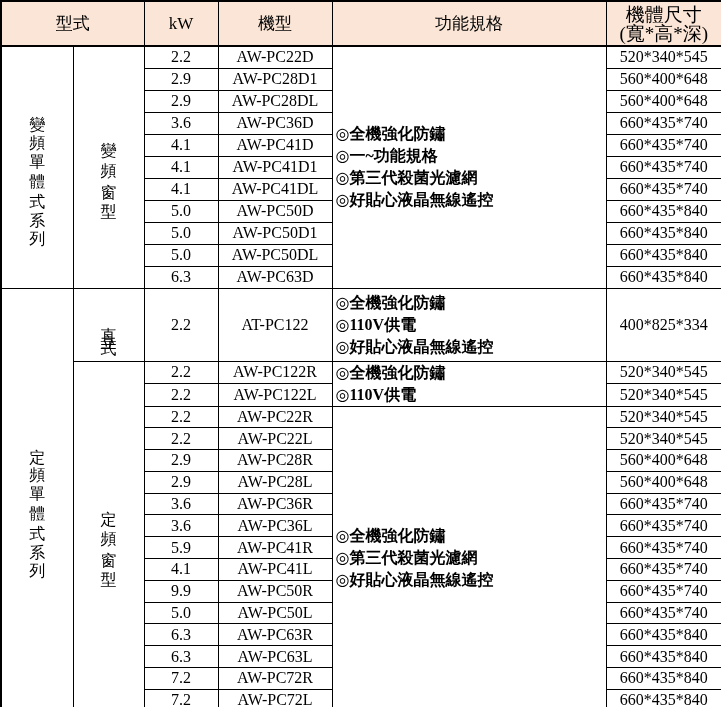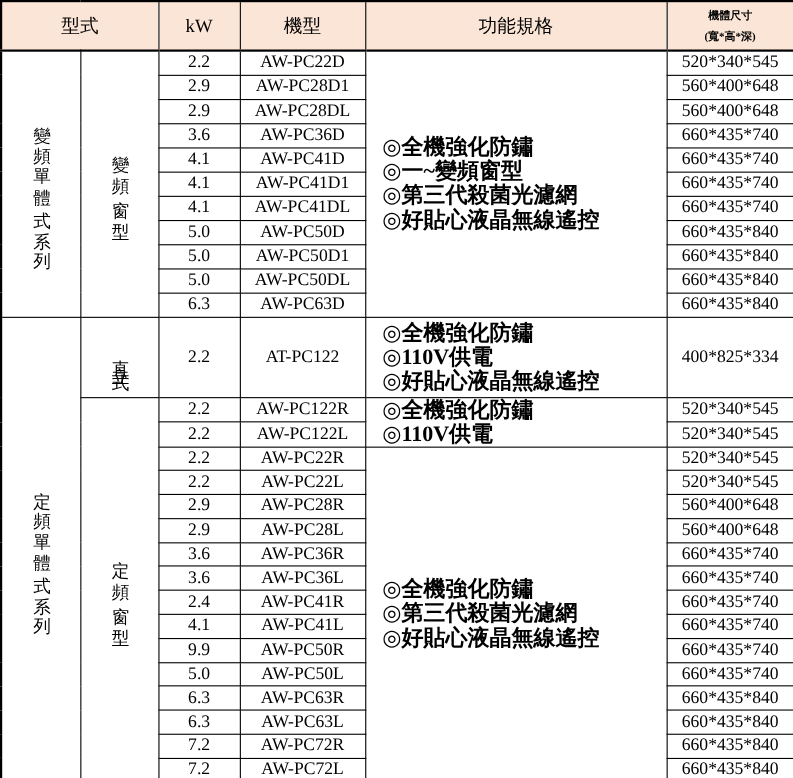--- a/index.html
+++ b/index.html
@@ -19,30 +19,30 @@
     overflow: hidden;
   }
   thead th {
     background: #FBE5D6;
     font-weight: normal;
     font-size: 17px;
     text-align: center;
     border-bottom: 2px solid #000;
     height: 43px;
   }
-  .hdr-two-line div { line-height: 19px; font-size: 10px; font-weight: bold; }
+  .hdr-two-line div { line-height: 19px; font-size: 19px; }
   tr.rh  { height: 22px; }
   tr.rm  { height: 73px; }
   tr.rb  { height: 21.8px; }
   td.c   { text-align: center; font-size: 16px; }
   td.specs {
     text-align: left;
-    padding-left: 15px;
+    padding-left: 3px;
     font-weight: bold;
-    font-size: 20px;
+    font-size: 16px;
   }
   td.specs div { line-height: 22px; white-space: nowrap; }
   td.vcell { text-align: center; }
   .vtext {
     display: inline-block;
     writing-mode: vertical-rl;
     text-orientation: upright;
     font-size: 16px;
     line-height: 1;
   }
@@ -76,21 +76,21 @@
   </thead>
   <tbody>
 
     <tr class="rh">
       <td class="vcell" rowspan="11"><span class="vtext series">變頻單體式系列</span></td>
       <td class="vcell" rowspan="11"><span class="vtext group">變頻窗型</span></td>
       <td class="c">2.2</td>
       <td class="c">AW-PC22D</td>
       <td class="specs" rowspan="11">
         <div>◎全機強化防鏽</div>
-        <div>◎一~變頻窗型</div>
+        <div>◎一~功能規格</div>
         <div>◎第三代殺菌光濾網</div>
         <div>◎好貼心液晶無線遙控</div>
       </td>
       <td class="c">520*340*545</td>
     </tr>
     <tr class="rh">
         <td class="c">2.9</td>
         <td class="c">AW-PC28D1</td>
         <td class="c">560*400*648</td>
       </tr>
@@ -197,21 +197,21 @@
         <td class="c">3.6</td>
         <td class="c">AW-PC36R</td>
         <td class="c">660*435*740</td>
       </tr>
     <tr class="rb">
         <td class="c">3.6</td>
         <td class="c">AW-PC36L</td>
         <td class="c">660*435*740</td>
       </tr>
     <tr class="rb">
-        <td class="c">2.4</td>
+        <td class="c">5.9</td>
         <td class="c">AW-PC41R</td>
         <td class="c">660*435*740</td>
       </tr>
     <tr class="rb">
         <td class="c">4.1</td>
         <td class="c">AW-PC41L</td>
         <td class="c">660*435*740</td>
       </tr>
     <tr class="rb">
         <td class="c">9.9</td>

